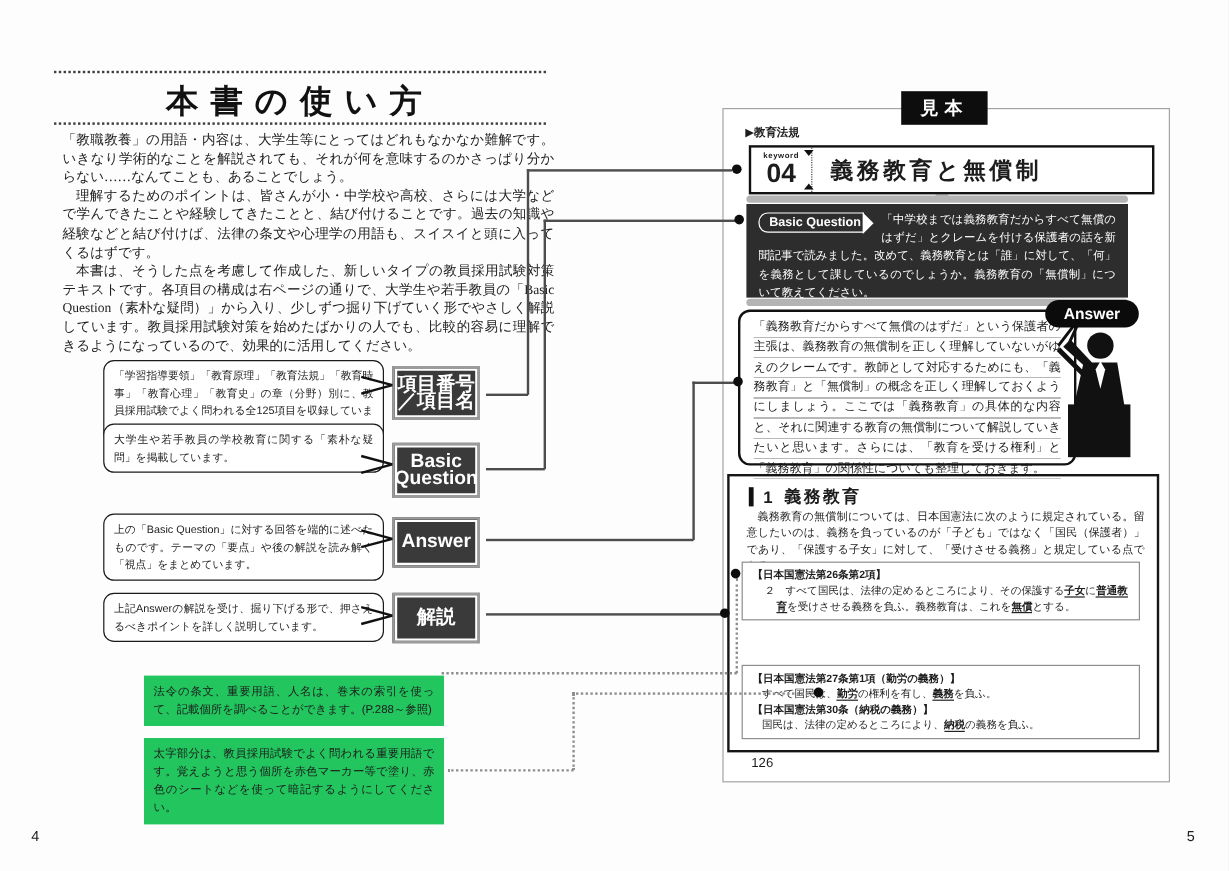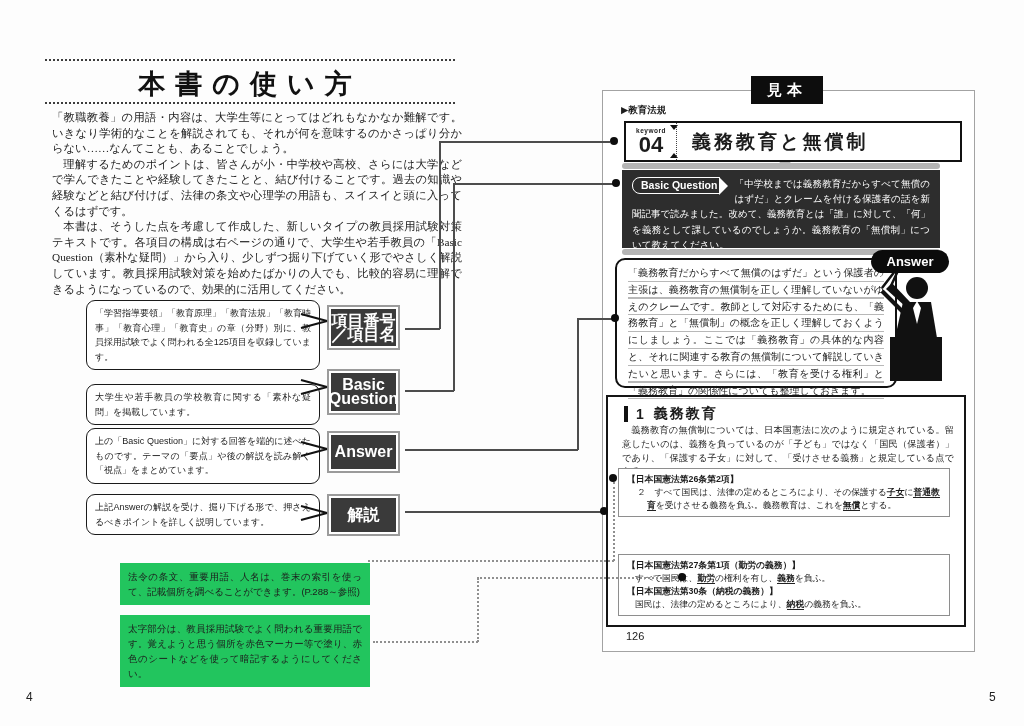--- a/index.html
+++ b/index.html
@@ -89,21 +89,21 @@
     <p>理解するためのポイントは、皆さんが小・中学校や高校、さらには大学などで学んできたことや経験してきたことと、結び付けることです。過去の知識や経験などと結び付けば、法律の条文や心理学の用語も、スイスイと頭に入ってくるはずです。</p>
     <p>本書は、そうした点を考慮して作成した、新しいタイプの教員採用試験対策テキストです。各項目の構成は右ページの通りで、大学生や若手教員の「Basic Question（素朴な疑問）」から入り、少しずつ掘り下げていく形でやさしく解説しています。教員採用試験対策を始めたばかりの人でも、比較的容易に理解できるようになっているので、効果的に活用してください。</p>
   </div>
 
   <div class="abs callout" style="left:86px;top:300px;">「学習指導要領」「教育原理」「教育法規」「教育時事」「教育心理」「教育史」の章（分野）別に、教員採用試験でよく問われる全125項目を収録しています。</div>
   <svg class="abs tail" style="left:300px;top:312px;" width="30" height="18">
       <path d="M1,2 L27,9 M1,16 L27,9" stroke="#111" stroke-width="2" fill="none"></path>
     </svg>
   <div class="abs lbl" style="left:327px;top:305px;height:41px;">項目番号／項目名</div>
 
-  <div class="abs callout" style="left:86px;top:384px;font-family:Liberation Serif, serif;">大学生や若手教員の学校教育に関する「素朴な疑問」を掲載しています。</div>
+  <div class="abs callout" style="left:86px;top:353px;font-family:Liberation Serif, serif;">大学生や若手教員の学校教育に関する「素朴な疑問」を掲載しています。</div>
   <svg class="abs tail" style="left:300px;top:378px;" width="30" height="18">
       <path d="M1,2 L27,9 M1,16 L27,9" stroke="#111" stroke-width="2" fill="none"></path>
     </svg>
   <div class="abs lbl" style="left:327px;top:369px;height:42px;">Basic Question</div>
 
   <div class="abs callout" style="left:86px;top:428px;">上の「Basic Question」に対する回答を端的に述べたものです。テーマの「要点」や後の解説を読み解く「視点」をまとめています。</div>
   <svg class="abs tail" style="left:300px;top:440px;" width="30" height="18">
       <path d="M1,2 L27,9 M1,16 L27,9" stroke="#111" stroke-width="2" fill="none"></path>
     </svg>
   <div class="abs lbl" style="left:327px;top:431px;height:38px;">Answer</div>

